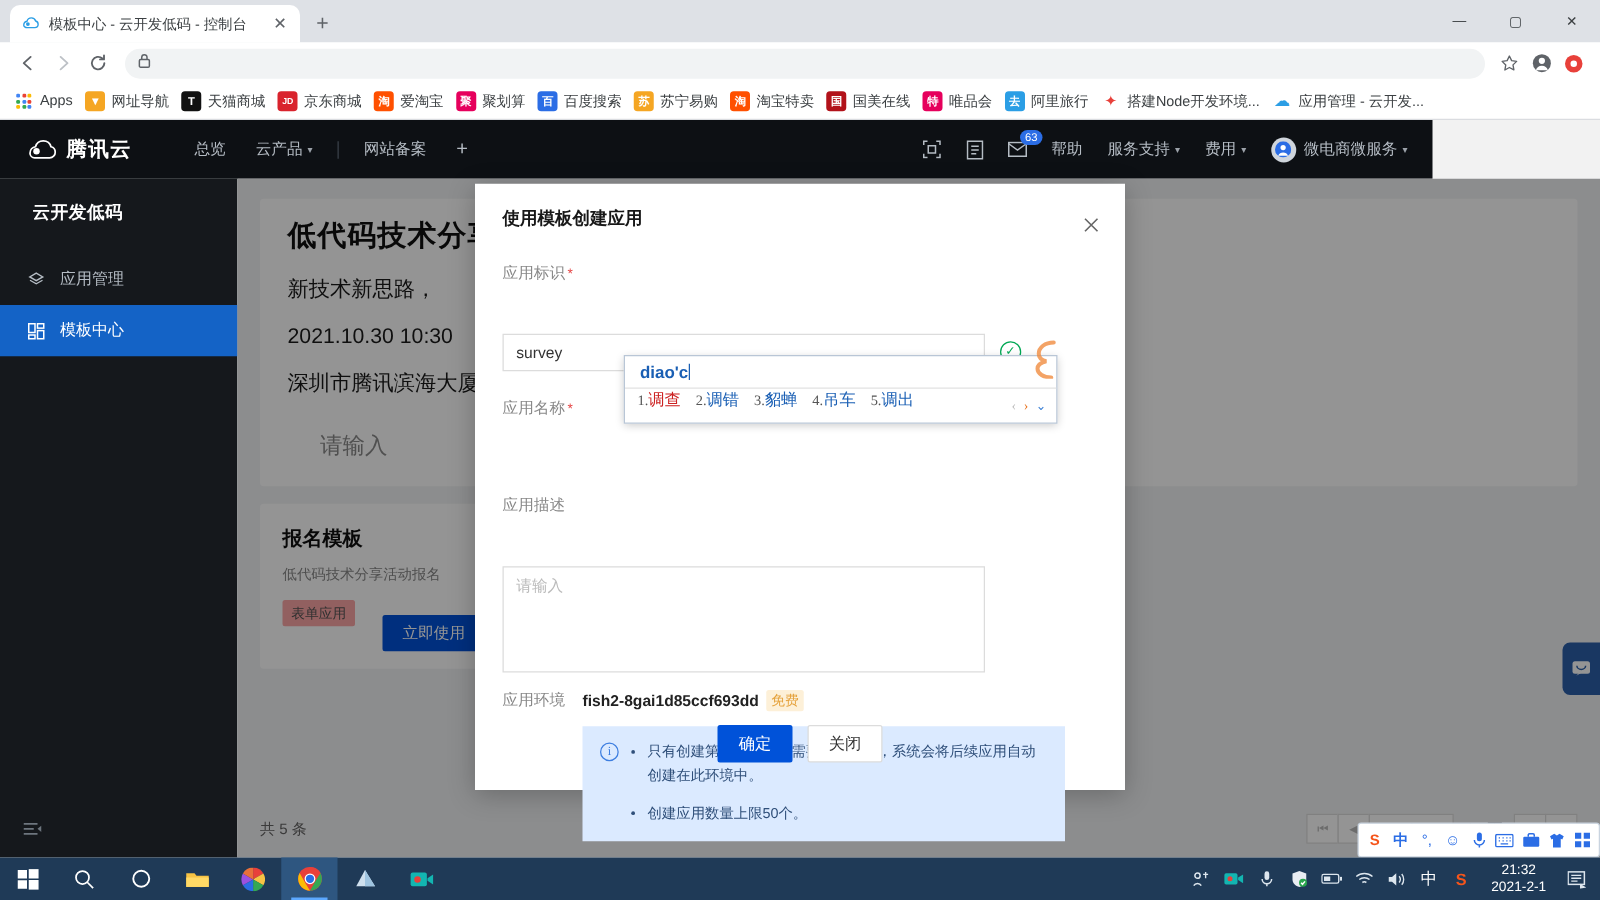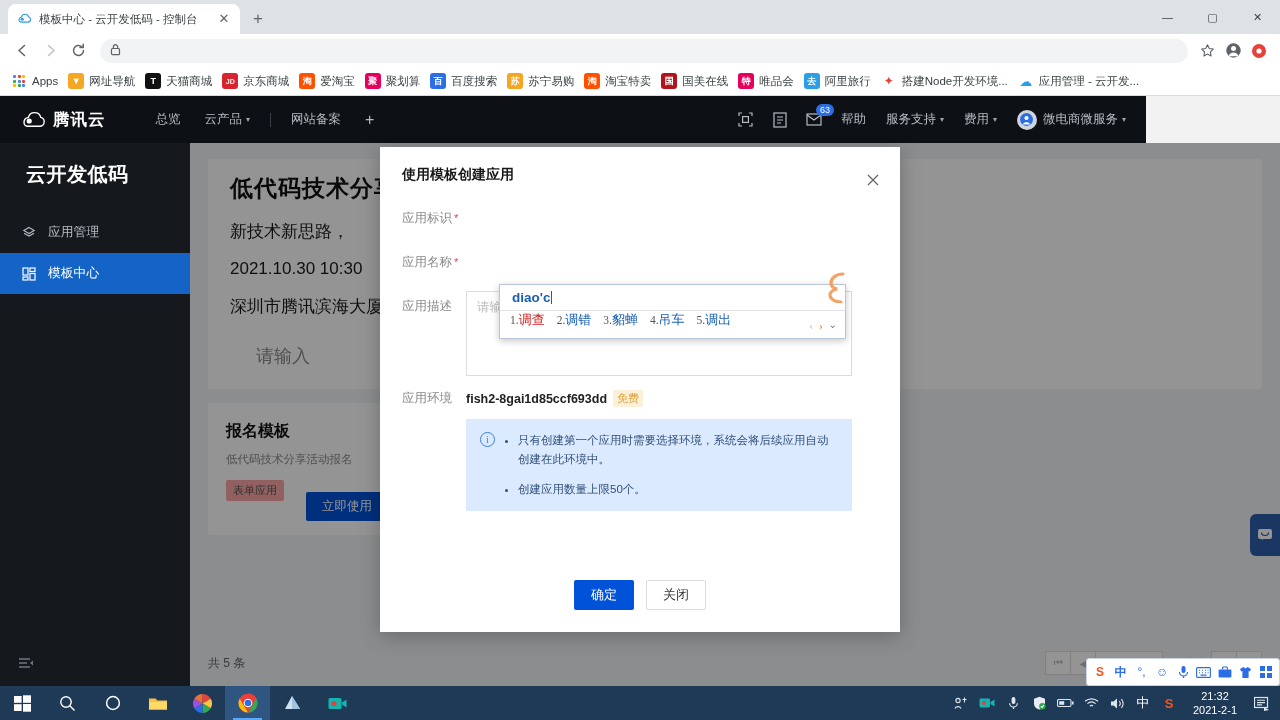--- a/index.html
+++ b/index.html
@@ -117,21 +117,21 @@
   .qc-rtext { color: #b5bcc4; font-size: 12.5px; padding: 0 10px; display: flex; align-items: center; }
   .qc-avatar {
     width: 20px; height: 20px; border-radius: 50%; background: #cfd5dc;
     display: flex; align-items: center; justify-content: center; margin-right: 6px;
   }
 
   .qc-sidebar {
     position: absolute; left: 0; top: 47px; width: 190px; height: 543px;
     background: #15181c;
   }
-  .qc-sb-title { color: #fff; font-size: 20px; font-weight: bold; padding: 18px 0 0 26px; letter-spacing: .5px; }
+  .qc-sb-title { color: #fff; font-size: 14px; font-weight: bold; padding: 18px 0 0 26px; letter-spacing: .5px; }
   .qc-sb-list { margin-top: 24px; }
   .qc-sb-item {
     height: 41px; display: flex; align-items: center; padding-left: 20px;
     color: #b5bcc4; font-size: 12.8px;
   }
   .qc-sb-item.active { background: #1463c6; color: #fff; }
   .qc-sb-ico { width: 18px; flex: 0 0 18px; display: flex; align-items: center; justify-content: center; margin-right: 10px; }
   .qc-collapse {
     position: absolute; left: 15px; bottom: 12px; width: 22px; height: 22px;
     display: flex; align-items: center; justify-content: center; color: #6d757e;
@@ -200,21 +200,21 @@
   }
   .modal-head {
     height: 56px; display: flex; align-items: center; padding: 0 22px;
     position: relative;
   }
   .modal-title { font-size: 14px; font-weight: bold; color: #181818; }
   .modal-close {
     position: absolute; right: 18px; top: 26px; width: 18px; height: 18px;
     color: #666; font-size: 16px; line-height: 16px; text-align: center;
   }
-  .form-row { display: flex; align-items: flex-start; padding: 0 22px; margin-bottom: 14px; }
+  .form-row { display: flex; align-items: flex-start; padding: 0 22px; margin-bottom: 14px; flex-direction: column; }
   .form-label {
     width: 64px; flex: 0 0 64px; font-size: 12.5px; color: #888;
     text-align: left; line-height: 30px; position: relative;
   }
   .req { color: #e54545; font-size: 11px; margin-left: 2px; }
   .form-ctrl { flex: 1; position: relative; }
   .inp {
     width: 386px; height: 30px; border: 1px solid #dcdcdc; background: #fff;
     font-size: 12.5px; color: #333; padding: 0 10px; line-height: 28px;
   }
@@ -631,20 +631,24 @@
       <span class="modal-title">使用模板创建应用</span>
       <span class="modal-close">
         <svg width="14" height="14" viewBox="0 0 14 14">
             <path d="M2 2l10 10M12 2L2 12" stroke="#666" stroke-width="1.3"></path>
           </svg>
       </span>
     </div>
 
     <div class="form-row">
       <div class="form-label"><span>应用标识</span><span class="req">*</span></div>
+      <div class="form-ctrl">
+        <div class="inp"><span>survey</span></div>
+        <span class="ok-badge">✓</span>
+      </div>
     </div>
 
     <div class="form-row">
       <div class="form-label"><span>应用名称</span><span class="req">*</span></div>
     </div>
 
     <div class="form-row">
       <div class="form-label"><span>应用描述</span></div>
       <div class="form-ctrl">
         <div class="txta"><span>请输入</span></div>

